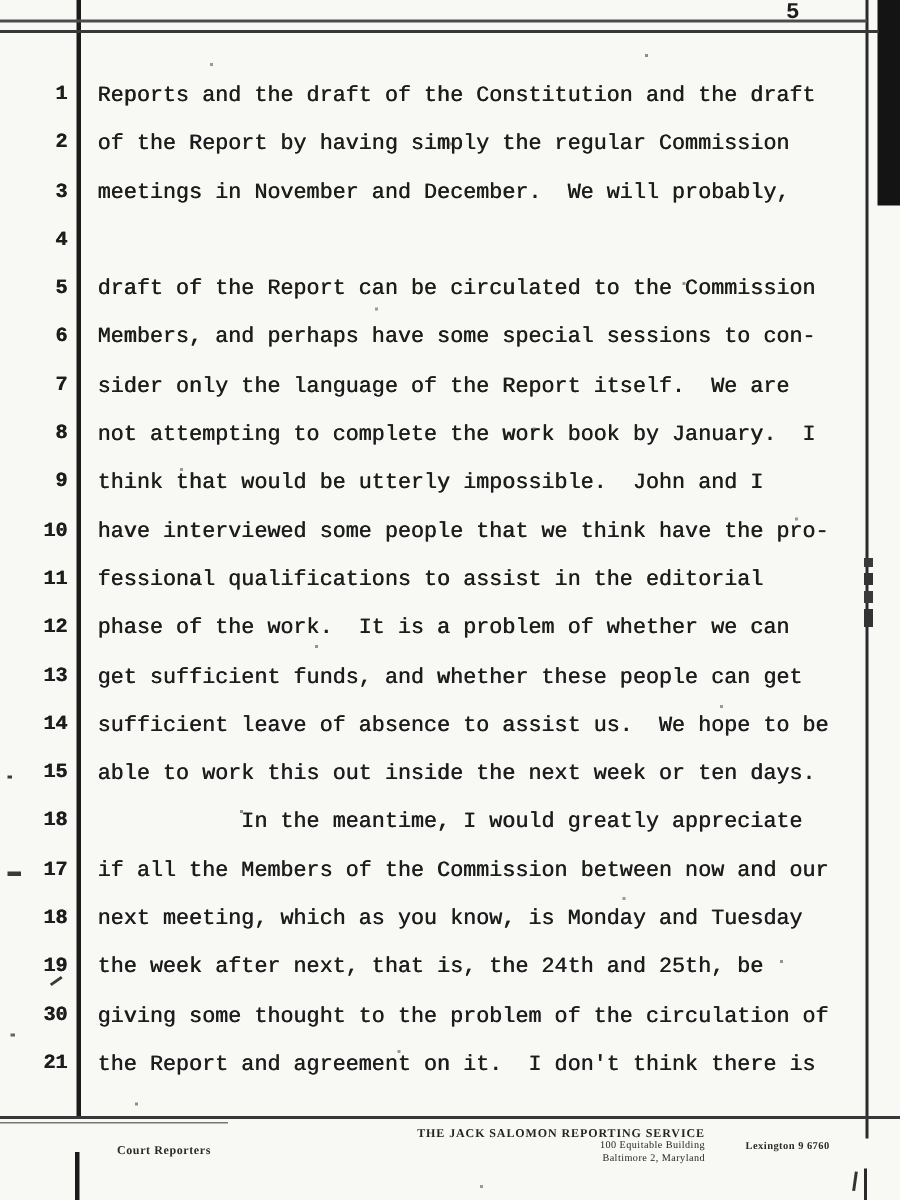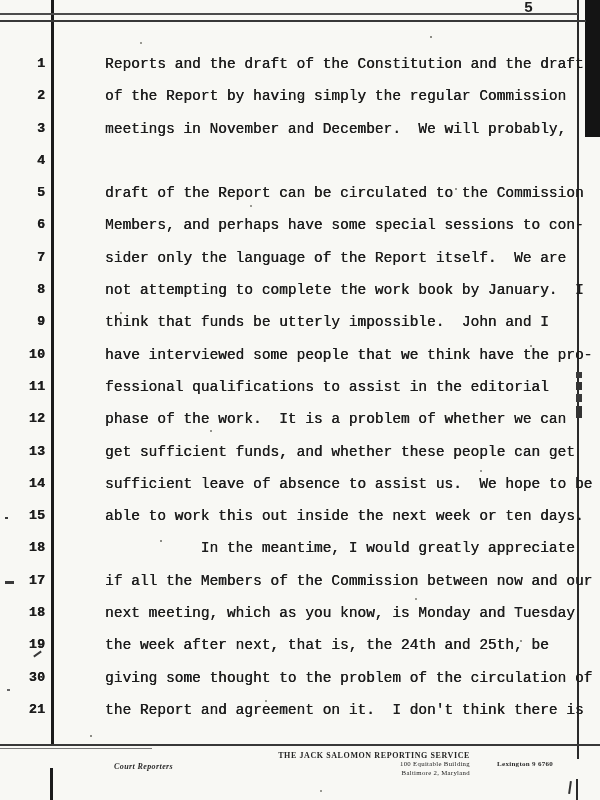--- a/index.html
+++ b/index.html
@@ -25,30 +25,30 @@
   .rule-top-2{position:absolute;left:0;top:20px;width:586px;height:2px;background:#383838;}
   .rule-bottom{position:absolute;left:0;top:744px;width:600px;height:2px;background:#383838;}
   .rule-bottom-2{position:absolute;left:0;top:748px;width:152px;height:1px;background:#777;}
   
   .page-num{position:absolute;left:524px;top:0px;font-size:15px;font-weight:bold;}
   
   .body-block{position:absolute;left:0;top:56px;width:584px;}
   .row{display:flex;height:32.3px;align-items:flex-start;}
   .num{width:45px;text-align:right;font-size:13.5px;font-weight:bold;flex:none;
        text-shadow:0.3px 0 0 currentColor;}
-  .txt{margin-left:60px;font-size:14.5px;white-space:pre;letter-spacing:0px;
+  .txt{margin-left:20px;font-size:14.5px;white-space:pre;letter-spacing:0px;
        text-shadow:0.35px 0 0 currentColor;}
   
   .footer-center{position:absolute;left:150px;top:751px;width:320px;text-align:right;
        font-family:"Liberation Serif","DejaVu Serif",serif;color:#242424;}
   .footer-title{font-size:8px;font-weight:bold;letter-spacing:0.6px;line-height:9px;}
   .footer-addr{font-size:6.8px;line-height:8.5px;letter-spacing:0.3px;}
   .footer-left{position:absolute;left:78px;top:762px;
        font-family:"Liberation Serif","DejaVu Serif",serif;
-       font-style:italic;font-weight:bold;font-size:8px;color:#2a2a2a;letter-spacing:0.4px;margin-left:36px;}
+       font-weight:bold;font-size:8px;color:#2a2a2a;letter-spacing:0.4px;}
   .footer-right{position:absolute;left:497px;top:760px;
        font-family:"Liberation Serif","DejaVu Serif",serif;
        font-weight:bold;font-size:7px;color:#2a2a2a;letter-spacing:0.3px;}
   
   .art{position:absolute;background:#3a3a3a;}
   .art-dash15{left:5px;top:517px;width:3px;height:2px;}
   .art-dash17{left:5px;top:581px;width:9px;height:2.5px;}
   .art-slash19{left:33px;top:653px;width:9px;height:2px;transform:rotate(-35deg);}
   .art-dot20{left:7px;top:689px;width:3px;height:2px;background:#666;}
   .art-mark-br{left:569px;top:781px;width:2px;height:13px;transform:rotate(8deg);background:#333;}
@@ -115,21 +115,21 @@
         <span class="txt">sider only the language of the Report itself.  We are</span>
       </div>
 
       <div class="row">
         <span class="num">8</span>
         <span class="txt">not attempting to complete the work book by January.  I</span>
       </div>
 
       <div class="row">
         <span class="num">9</span>
-        <span class="txt">think that funds be utterly impossible.  John and I</span>
+        <span class="txt">think that would be utterly impossible.  John and I</span>
       </div>
 
       <div class="row">
         <span class="num">10</span>
         <span class="txt">have interviewed some people that we think have the pro-</span>
       </div>
 
       <div class="row">
         <span class="num">11</span>
         <span class="txt">fessional qualifications to assist in the editorial</span>

